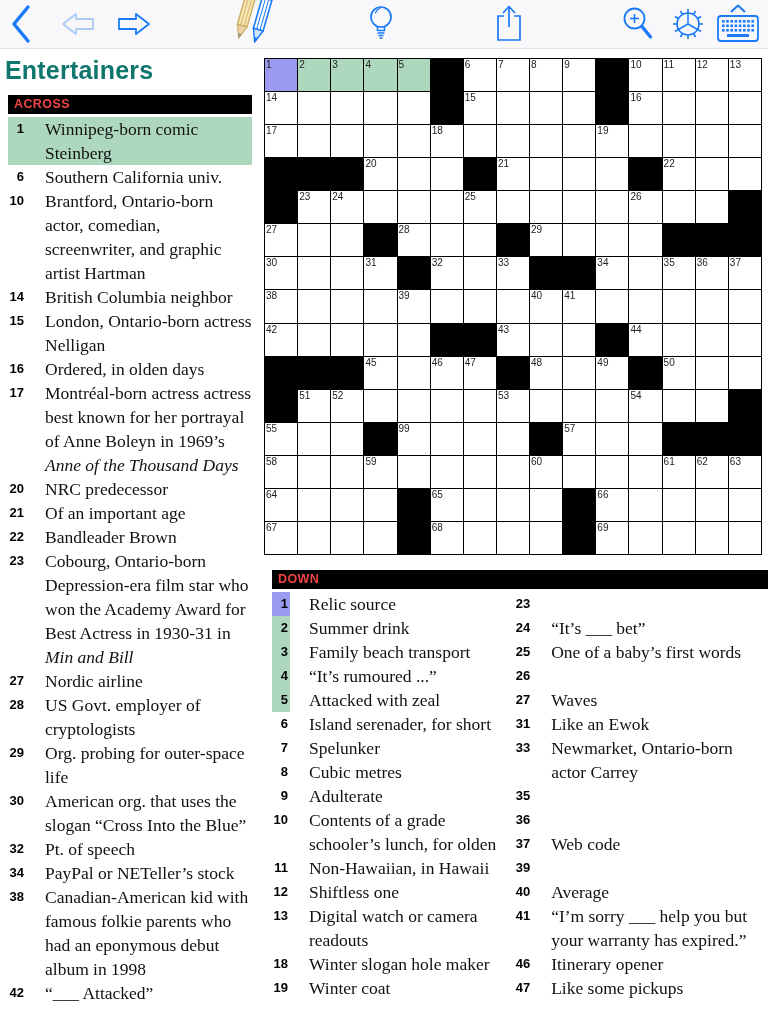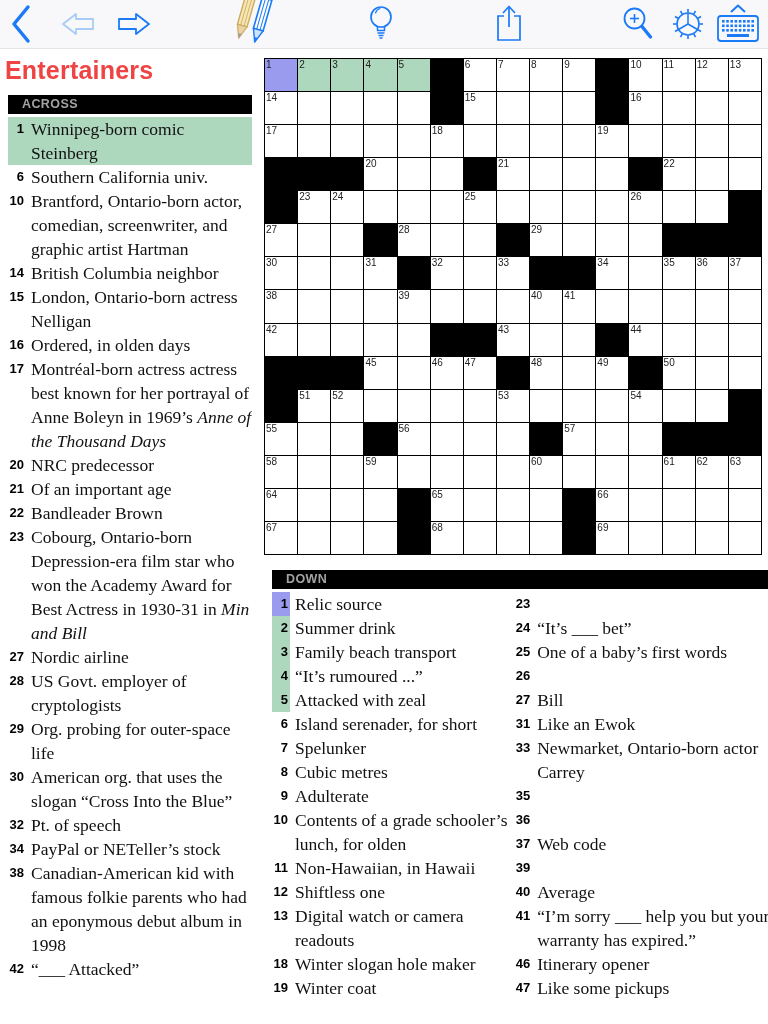--- a/index.html
+++ b/index.html
@@ -8,38 +8,38 @@
   
   .toolbar {
     position:absolute; top:0; left:0; width:768px; height:48px;
     background:#f8f8fa; border-bottom:1px solid #e4e4e6;
   }
   .tb-icon { position:absolute; top:0; height:48px; display:flex; align-items:center; }
 
   
   .page-title {
     position:absolute; left:5px; top:56px; font-size:25px; font-weight:bold;
-    color:#ef4444; letter-spacing:0.2px;text-align:right;
+    color:#0f766e; letter-spacing:0.2px;text-align:right;
   }
 
   
   .section-header {
-    background:#000; color:#a3a3a3; font-size:12.5px; font-weight:bold;
-    letter-spacing:0.4px; padding:3px 0 3px 14px; line-height:13px;
+    background:#000; color:#ef4444; font-size:12.5px; font-weight:bold;
+    letter-spacing:0.4px; padding:3px 0 3px 6px; line-height:13px;
   }
 
   
   .clues { padding-top:3px; }
   .clue { display:flex; }
   .clue .cnum {
     flex:0 0 18px; text-align:right; font-weight:bold; font-size:13px;
     line-height:24px; padding-right:2px; box-sizing:border-box;
   }
   .clue .ctext {
-    flex:1; margin-left:5px; font-family:"Liberation Serif", serif;
+    flex:1; margin-left:19px; font-family:"Liberation Serif", serif;
     font-size:17.5px; line-height:24px; color:#111;
   }
   .clue.hl { background:#aed8be; }
   .cnum.nh-cursor { background:#9a9aee; }
   .cnum.nh-word  { background:#aed8be; }
   .it { font-style:italic; }
 
   .across-panel { position:absolute; left:8px; top:95px; width:244px; height:929px; overflow:hidden; }
 
   
@@ -552,21 +552,21 @@
     <div class="cell"></div>
     <div class="cell"></div>
     <div class="cell black"></div>
     <div class="cell">
       <span class="num">55</span>
     </div>
     <div class="cell"></div>
     <div class="cell"></div>
     <div class="cell black"></div>
     <div class="cell">
-      <span class="num">56</span>
+      <span class="num">99</span>
     </div>
     <div class="cell"></div>
     <div class="cell"></div>
     <div class="cell"></div>
     <div class="cell black"></div>
     <div class="cell">
       <span class="num">57</span>
     </div>
     <div class="cell"></div>
     <div class="cell"></div>
@@ -719,21 +719,21 @@
         </div>
         <div class="clue">
           <span class="cnum">25</span>
           <div class="ctext"><span>One of a baby’s first words</span></div>
         </div>
         <div class="clue">
           <span class="cnum">26</span>
         </div>
         <div class="clue">
           <span class="cnum">27</span>
-          <div class="ctext"><span>Bill</span></div>
+          <div class="ctext"><span>Waves</span></div>
         </div>
         <div class="clue">
           <span class="cnum">31</span>
           <div class="ctext"><span>Like an Ewok</span></div>
         </div>
         <div class="clue">
           <span class="cnum">33</span>
           <div class="ctext"><span>Newmarket, Ontario-born actor Carrey</span></div>
         </div>
         <div class="clue">

